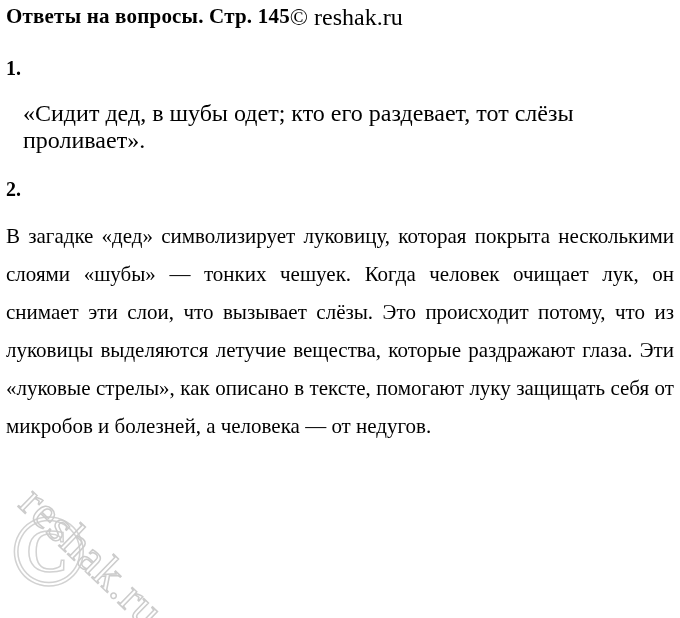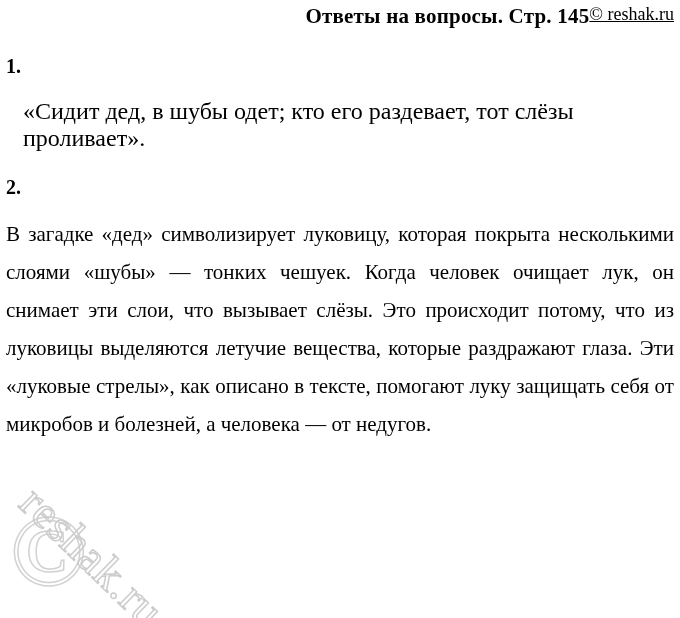--- a/index.html
+++ b/index.html
@@ -16,32 +16,30 @@
     position: relative;
   }
   .page {
     position: relative;
     width: 668px;
     height: 614px;
     padding: 4px 6px 0 6px;
   }
   .header-row {
     display: flex;
-    justify-content: flex-end;
+    justify-content: flex-start;
     align-items: flex-start;
-    margin-left: 37px;
   }
   .page-title {
     font-weight: bold;
     font-size: 21px;
     letter-spacing: 0.2px;
   }
   .copyright {
-    font-size: 18px;
-    text-decoration: underline;
+    font-size: 24px;
   }
   .qnum {
     font-weight: bold;
     font-size: 20px;
     margin: 26px 0 0 0;
   }
   .qnum.q2 {
     margin-top: 24px;
   }
   .riddle {

